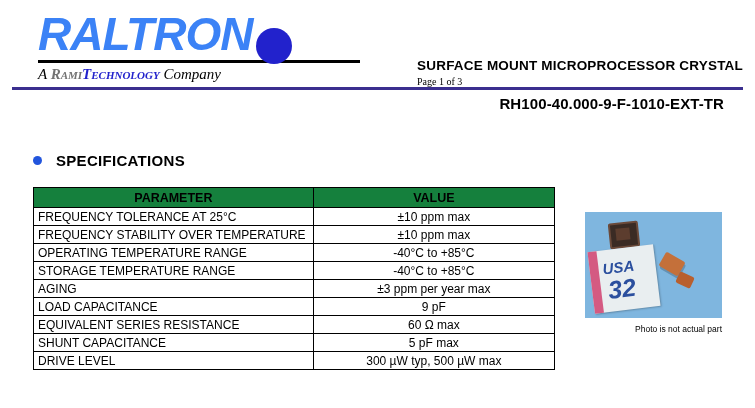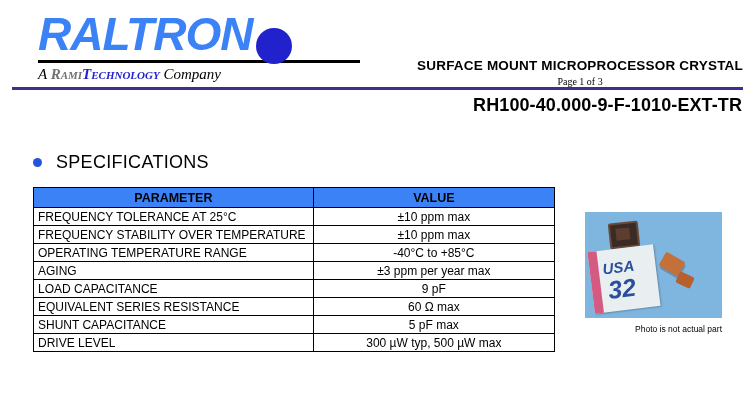--- a/index.html
+++ b/index.html
@@ -89,37 +89,37 @@
   .doc-title {
     font-size: 13.5px;
     font-weight: bold;
     letter-spacing: 0.2px;
     white-space: nowrap;
   }
   .page-num {
     margin-top: 3px;
     font-family: "Liberation Serif", serif;
     font-size: 10px;
-    text-align: center;
+    text-align: left;
   }
 
   .header-rule {
     position: absolute;
     left: 12px;
     right: 12px;
     top: 87px;
     height: 3px;
     background: #3b2f8f;
   }
 
   .part-number {
     position: absolute;
-    right: 13px;
+    right: 31px;
     top: 95px;
-    font-size: 18px;
+    font-size: 15px;
     font-weight: bold;
     letter-spacing: 0.1px;
     white-space: nowrap;
     text-align: center;
   }
 
   
   .spec-head {
     position: absolute;
     left: 33px;
@@ -128,42 +128,42 @@
     align-items: center;
   }
   .bullet {
     width: 9px;
     height: 9px;
     border-radius: 50%;
     background: #2255dd;
     margin-right: 14px;
   }
   .spec-head-label {
-    font-size: 18px;
-    font-weight: normal;
+    font-size: 15px;
+    font-weight: bold;
     letter-spacing: 0.3px;
   }
 
   
   .spec-table {
     position: absolute;
     left: 33px;
     top: 187px;
     width: 522px;
     border-collapse: collapse;
     font-size: 12px;
   }
   .spec-table th,
   .spec-table td {
     border: 1px solid #000000;
     height: 17px;
     padding: 0 4px;
   }
   .spec-table thead th {
-    background: #3b82f6;
+    background: #15803d;
     font-weight: bold;
     font-size: 12.5px;
     text-align: center;
     height: 19px;
   }
   .col-param { width: 278px; }
   .col-value { width: 240px; text-align: center; }
   .spec-table td.param {
     text-align: left;
   }
@@ -311,20 +311,24 @@
     <tr>
       <td class="param">FREQUENCY TOLERANCE AT 25°C</td>
       <td class="value">±10 ppm max</td>
     </tr>
     <tr>
       <td class="param">FREQUENCY STABILITY OVER TEMPERATURE</td>
       <td class="value">±10 ppm max</td>
     </tr>
     <tr>
       <td class="param">OPERATING TEMPERATURE RANGE</td>
+      <td class="value">-40°C to +85°C</td>
+    </tr>
+    <tr>
+      <td class="param">STORAGE TEMPERATURE RANGE</td>
       <td class="value">-40°C to +85°C</td>
     </tr>
     <tr>
       <td class="param">AGING</td>
       <td class="value">±3 ppm per year max</td>
     </tr>
     <tr>
       <td class="param">LOAD CAPACITANCE</td>
       <td class="value">9 pF</td>
     </tr>

